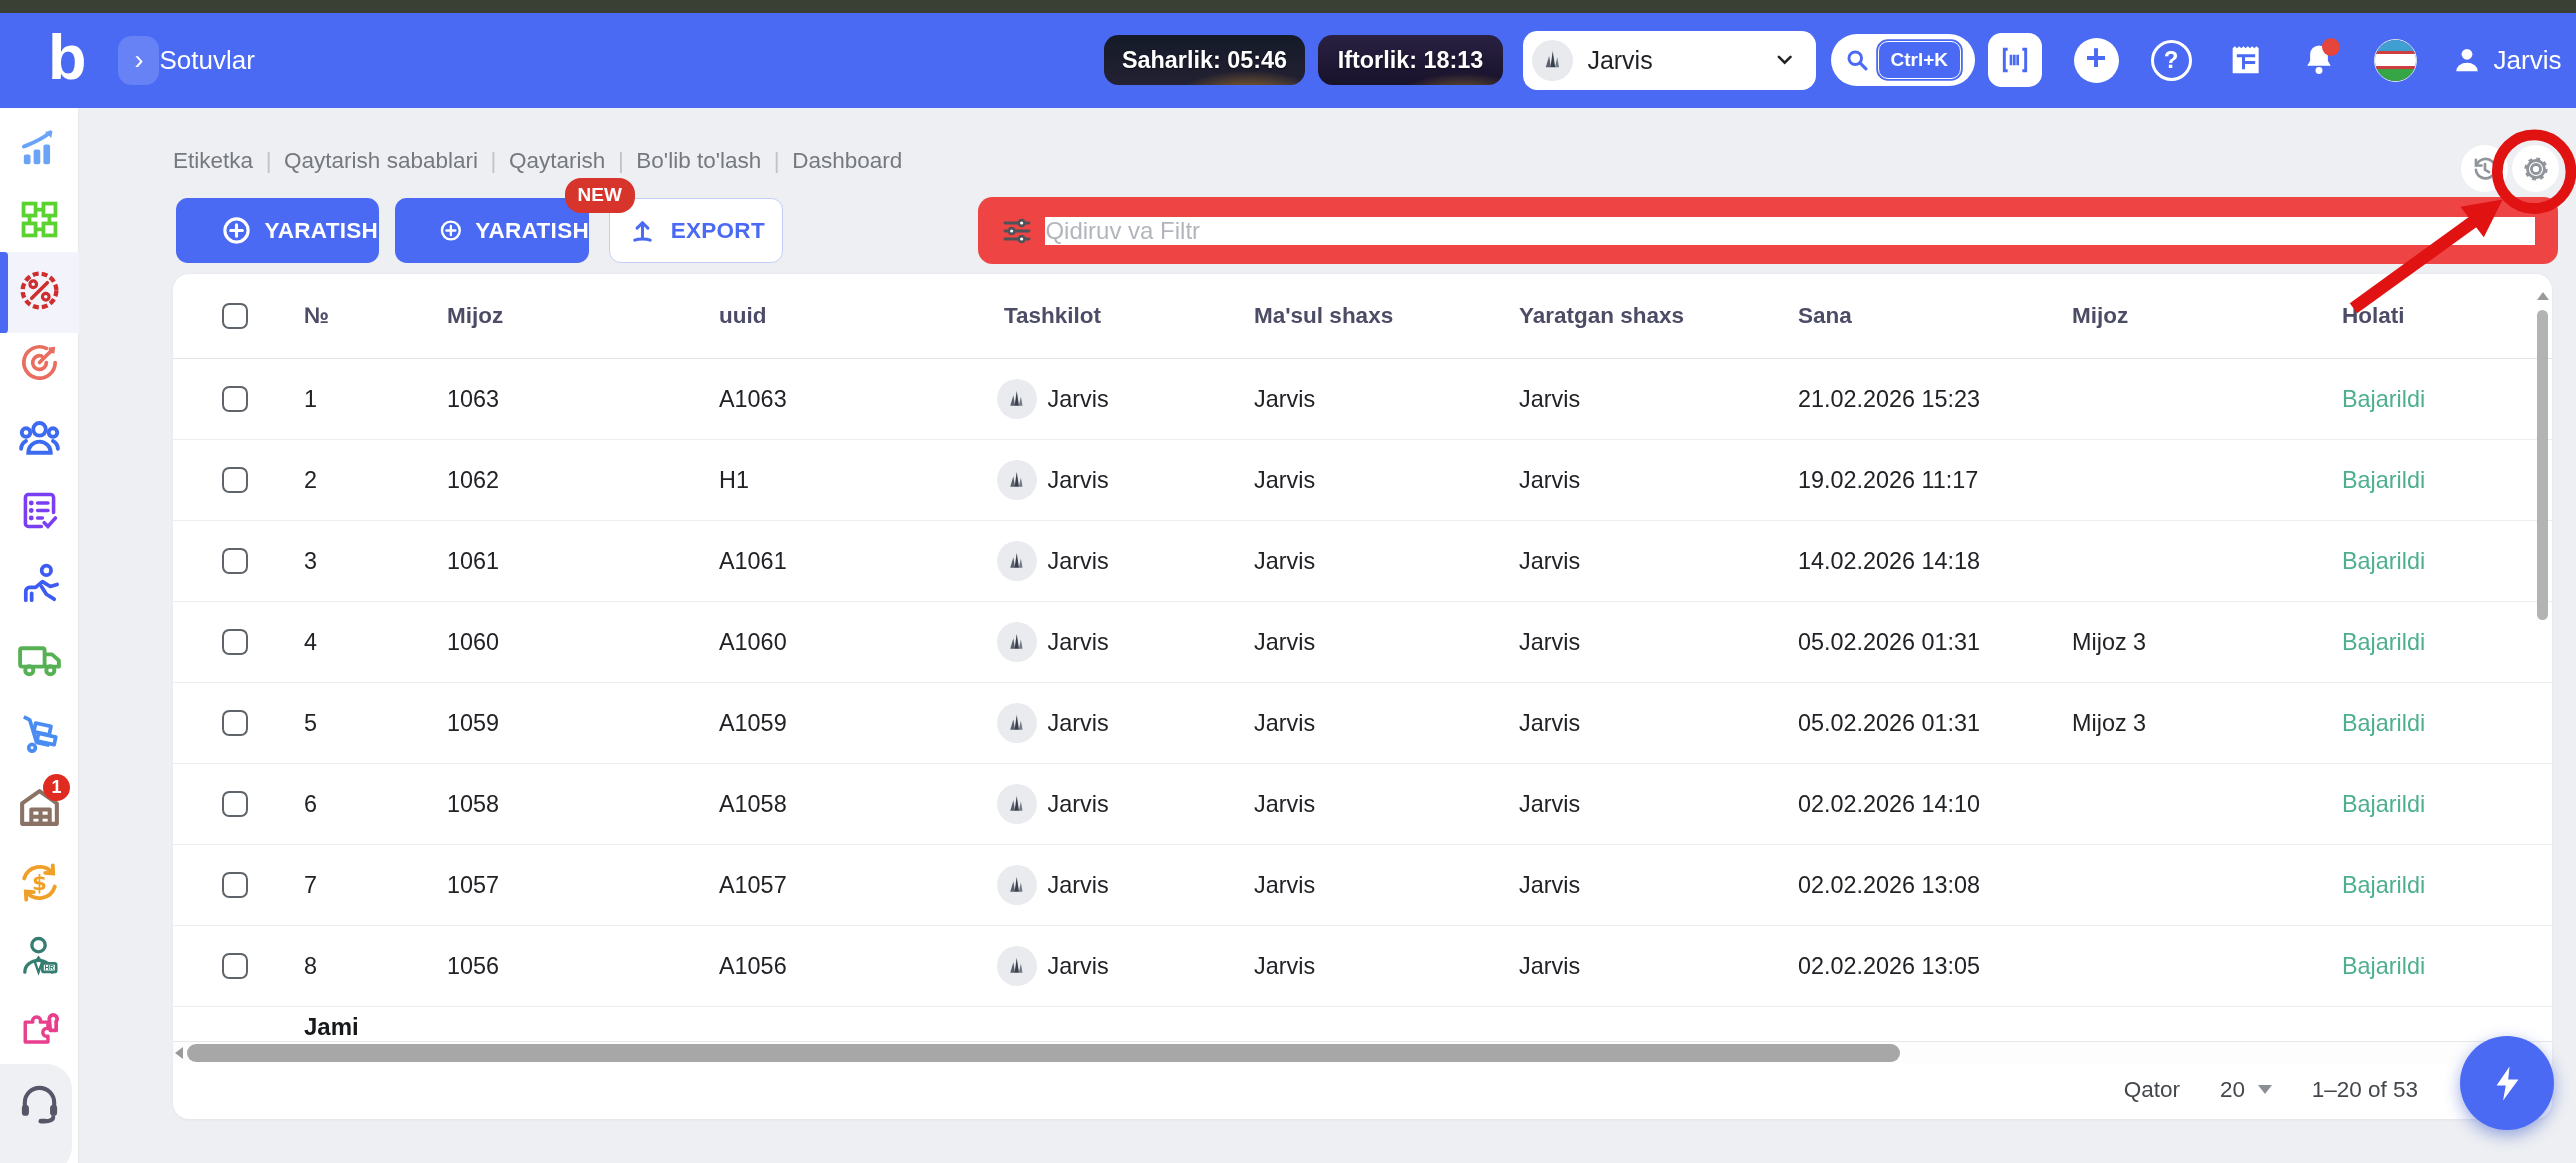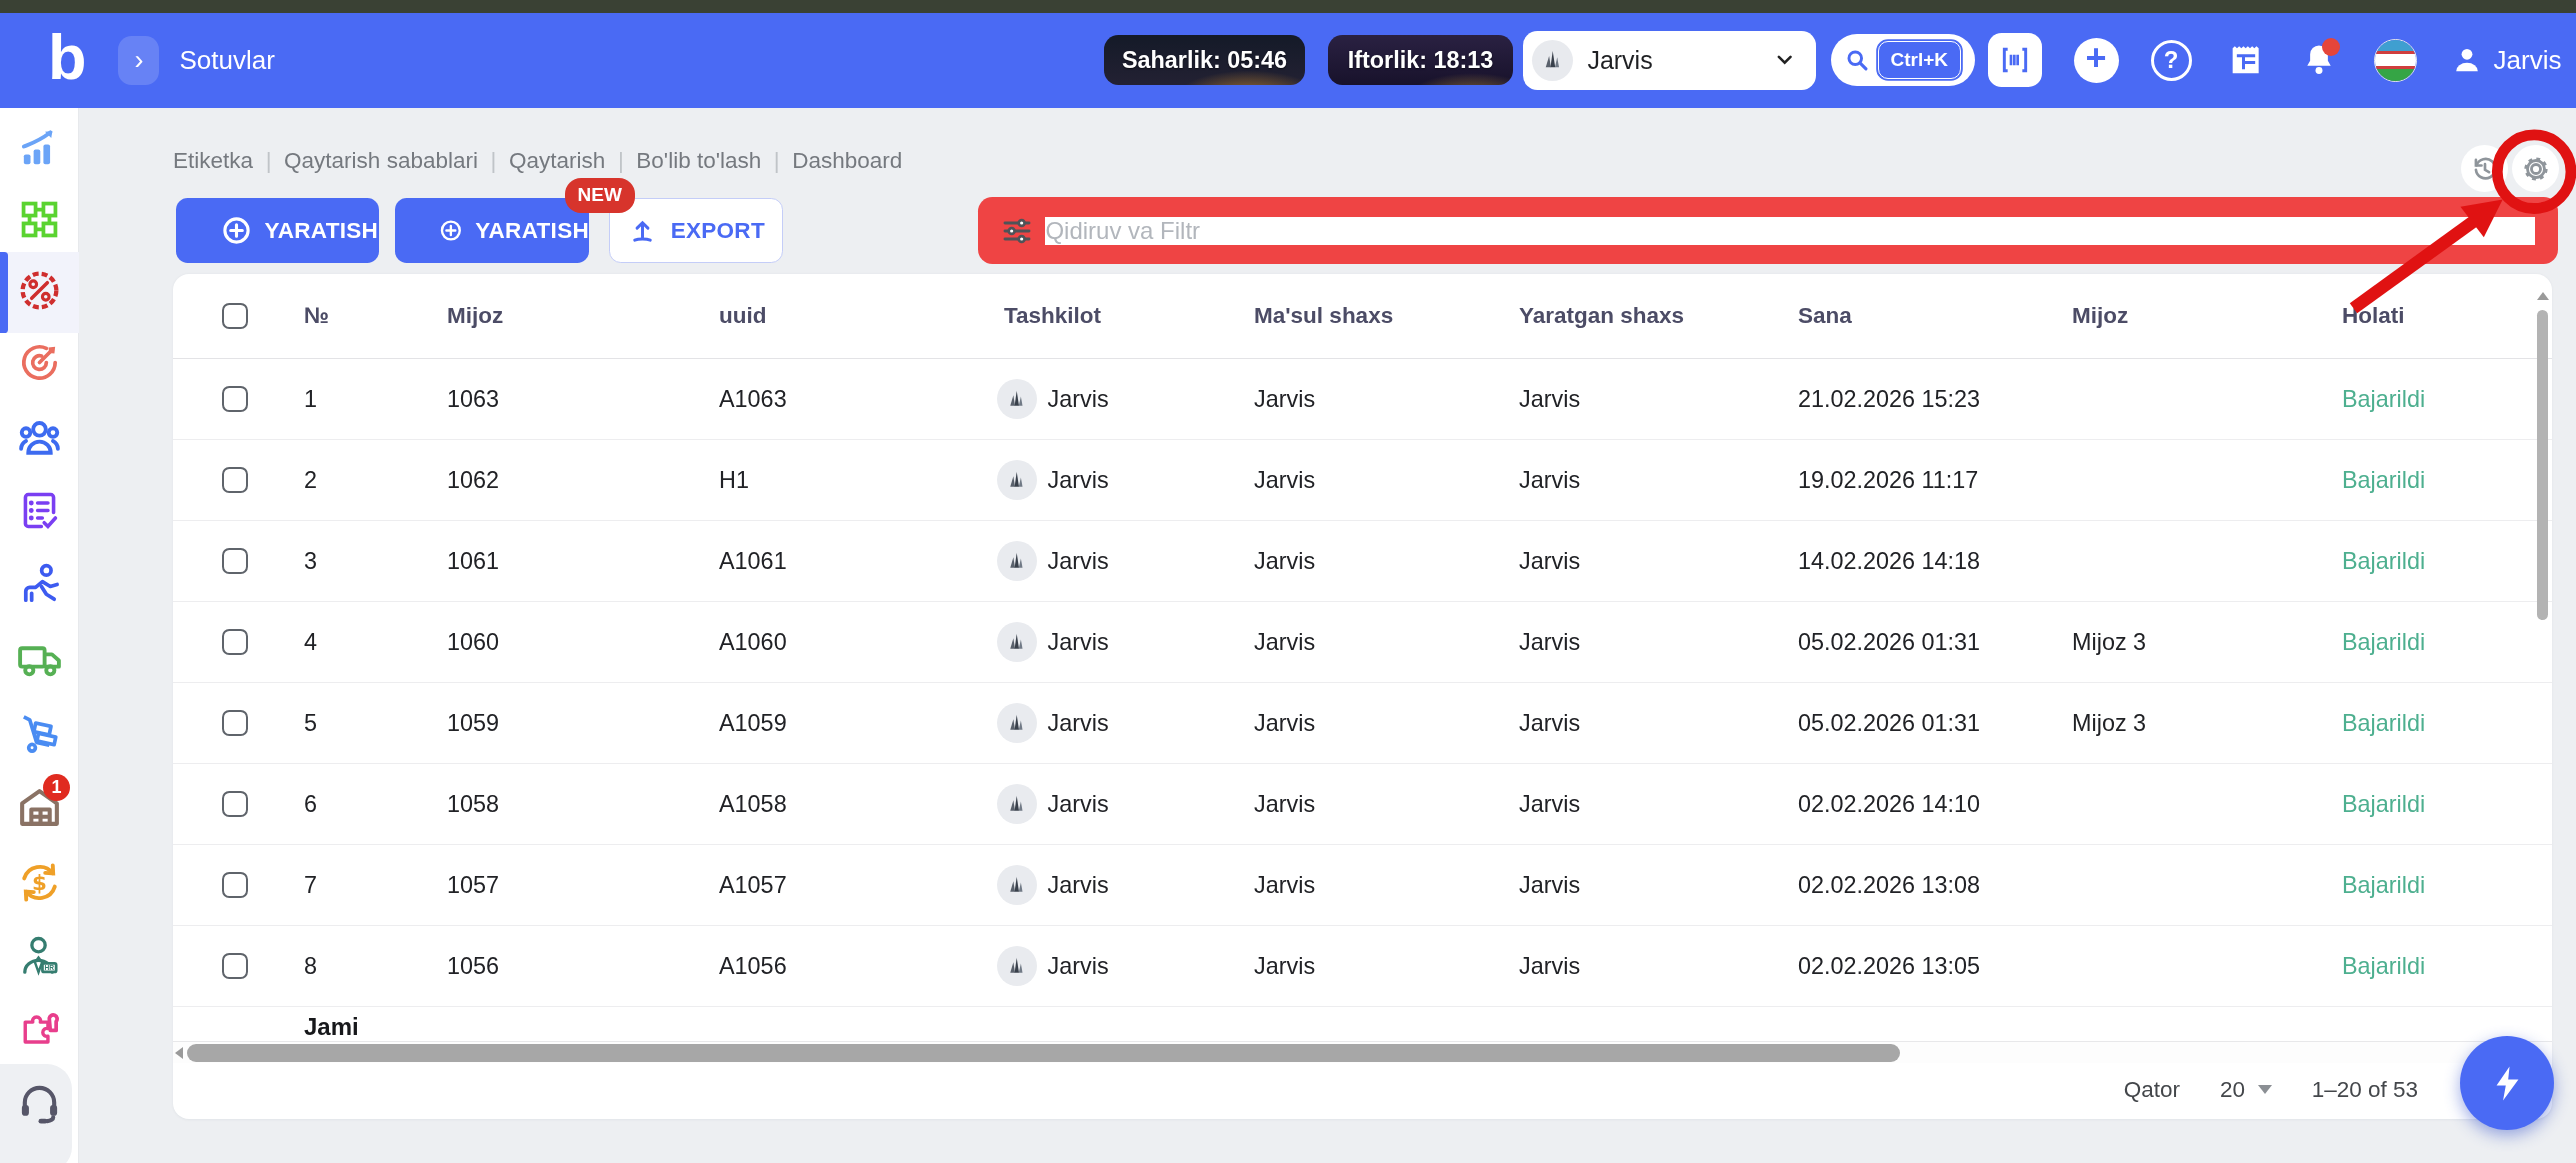--- a/index.html
+++ b/index.html
@@ -9,23 +9,23 @@
 
   
   #topstrip { left:0; top:0; width:2576px; height:12.6px; background:#3a4134; }
   #header { left:0; top:12.6px; width:2576px; height:95px; background:#4a6af4; }
 
   .h-left { position:absolute; left:48px; top:0; height:95px; display:flex; align-items:center; }
   .logo { color:#fff; font-size:63px; font-weight:700; line-height:1; margin-top:-5.4px; }
   .chev-pill { margin-left:32px; width:41px; height:49px; border-radius:13.5px;
     background:rgba(255,255,255,.16); display:flex; align-items:center; justify-content:center;
     color:#fff; font-size:27px; }
-  .h-title { margin-left:20px; color:#fff; font-size:26px; font-weight:500;text-align:center; }
-
-  .h-badges { position:absolute; left:1104px; top:0; height:95px; display:flex; align-items:center; gap:23px; }
+  .h-title { color:#fff; font-size:26px; font-weight:500;text-align:center; }
+
+  .h-badges { position:absolute; left:1104px; top:0; height:95px; display:flex; align-items:center; gap:13px; }
   .time-badge { height:50px; border-radius:14.4px; display:flex; align-items:center; justify-content:center;
     color:#fff; font-size:23.4px; font-weight:600; text-shadow:0 0.9px 1.8px rgba(0,0,0,.6); overflow:hidden; }
   .saharlik { width:201px;
     background:radial-gradient(60% 90% at 72% 125%, rgba(235,160,45,.65), rgba(235,160,45,0) 60%),
                linear-gradient(180deg,#141a28,#232133); }
   .iftorlik { width:185px;
     background:radial-gradient(60% 90% at 78% 130%, rgba(250,195,70,.55), rgba(250,195,70,0) 60%),
                linear-gradient(180deg,#2a2142,#18122b); }
 
   .org-pill { position:absolute; left:1523px; top:18px; width:293px; height:59px; background:#fff;

